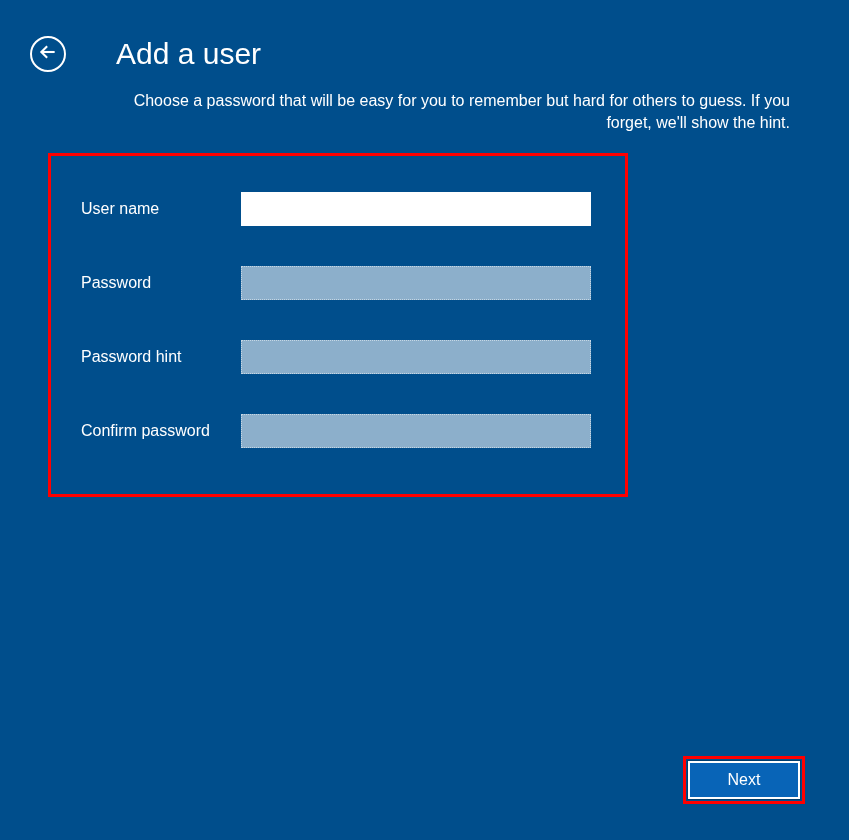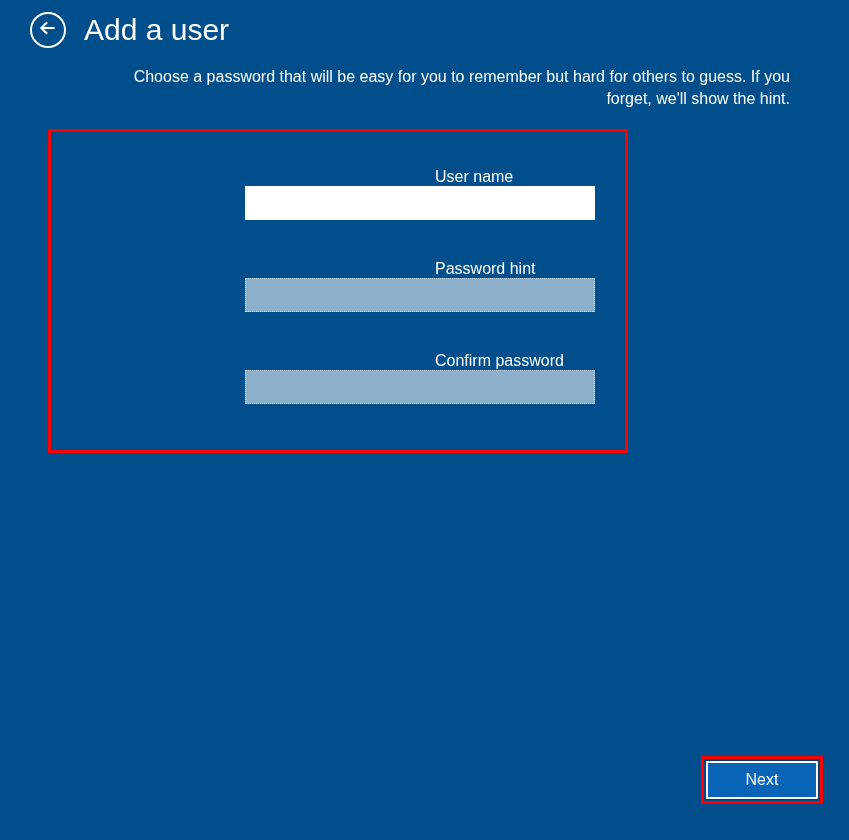--- a/index.html
+++ b/index.html
@@ -12,21 +12,22 @@
       height: 840px;
       background-color: #004e8c;
       font-family: "Segoe UI", Tahoma, sans-serif;
       color: #ffffff;
       position: relative;
       overflow: hidden;
     }
     .header {
       display: flex;
       align-items: center;
-      padding: 12px 30px 10px 30px;
+      padding: 36px 30px 10px 30px;
+      gap: 32px;
     }
     .back-button {
       width: 36px;
       height: 36px;
       border: 2px solid #ffffff;
       border-radius: 50%;
       display: flex;
       align-items: center;
       justify-content: center;
       margin-right: 18px;
@@ -49,23 +50,22 @@
       text-align: right;
     }
     .form-area {
       margin: 0 48px;
       border: 3px solid #ff0000;
       padding: 36px 30px 46px 30px;
       width: 580px;
     }
     .form-row {
       display: flex;
-      align-items: flex-end;
+      align-items: center;
       margin-bottom: 40px;
-      flex-direction: column;
     }
     .form-row:last-child {
       margin-bottom: 0;
     }
     .form-label {
       width: 160px;
       font-size: 16px;
       font-weight: 400;
     }
     .text-input {
@@ -81,21 +81,21 @@
       background-color: #ffffff;
       color: #000000;
     }
     .text-input.inactive {
       background-color: rgba(255, 255, 255, 0.55);
       border: 1px dotted rgba(255,255,255,0.5);
     }
     .footer {
       position: absolute;
       bottom: 36px;
-      right: 26px;
+      right: 44px;
       display: flex;
       margin-top: 44px;
     }
     .btn {
       width: 112px;
       height: 38px;
       font-size: 16px;
       font-family: inherit;
       color: #ffffff;
       cursor: pointer;
@@ -133,20 +133,24 @@
 </div>
 
 <p class="description">Choose a password that will be easy for you to remember but hard for others to guess. If you forget, we'll show the hint.</p>
 
 <div class="form-area">
   <div class="form-row">
     <label class="form-label">User name</label>
     <input type="text" class="text-input active" autofocus="" value="" style="">
   </div>
   <div class="form-row">
+    <label class="form-label">Password</label>
+    <input type="password" class="text-input inactive" value="" style="">
+  </div>
+  <div class="form-row">
     <label class="form-label">Password hint</label>
     <input type="text" class="text-input inactive" value="" style="">
   </div>
   <div class="form-row">
     <label class="form-label">Confirm password</label>
     <input type="password" class="text-input inactive" value="" style="">
   </div>
 </div>
 
 <div class="footer">

